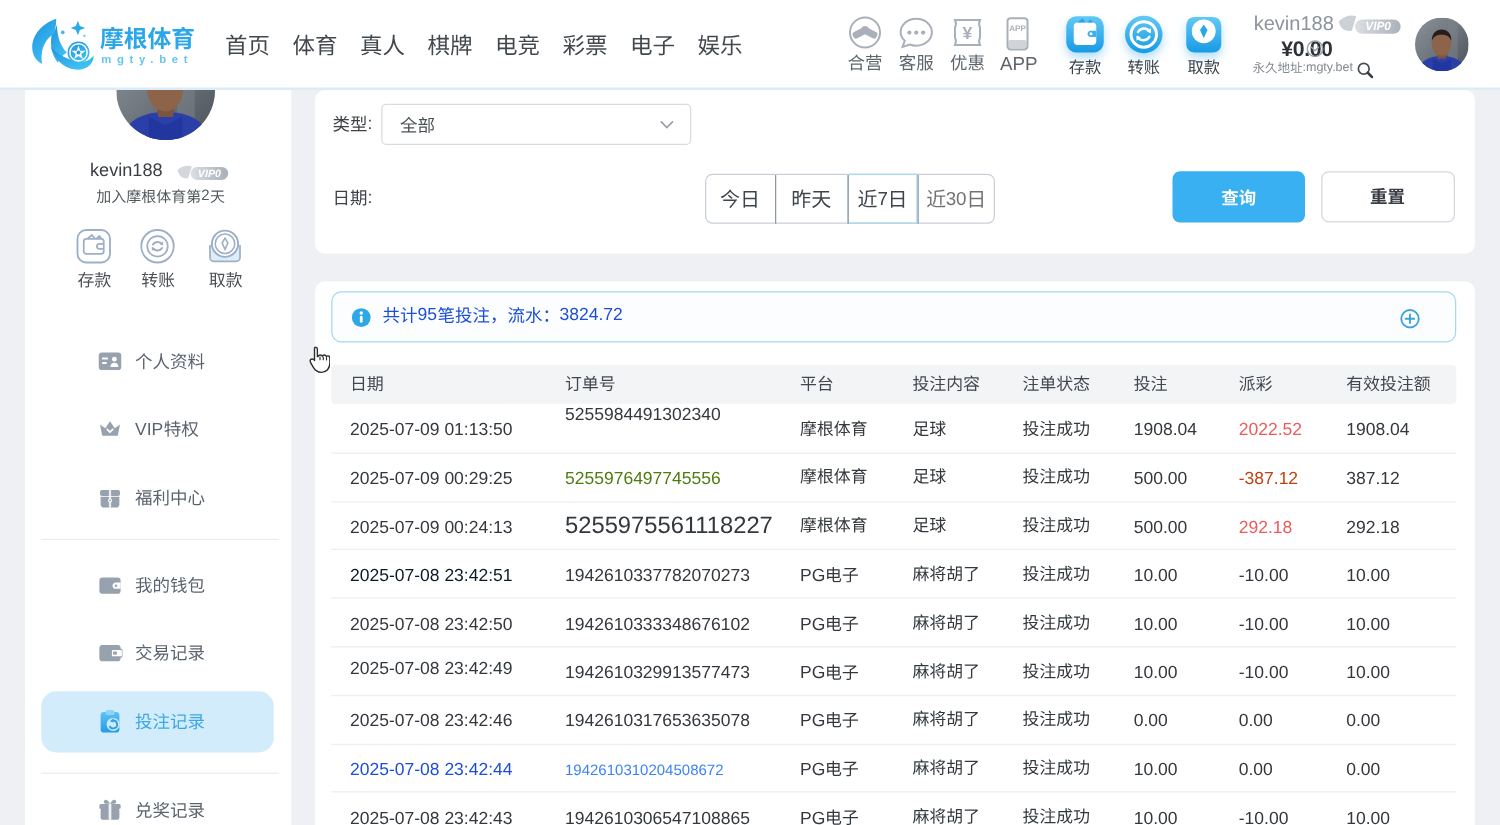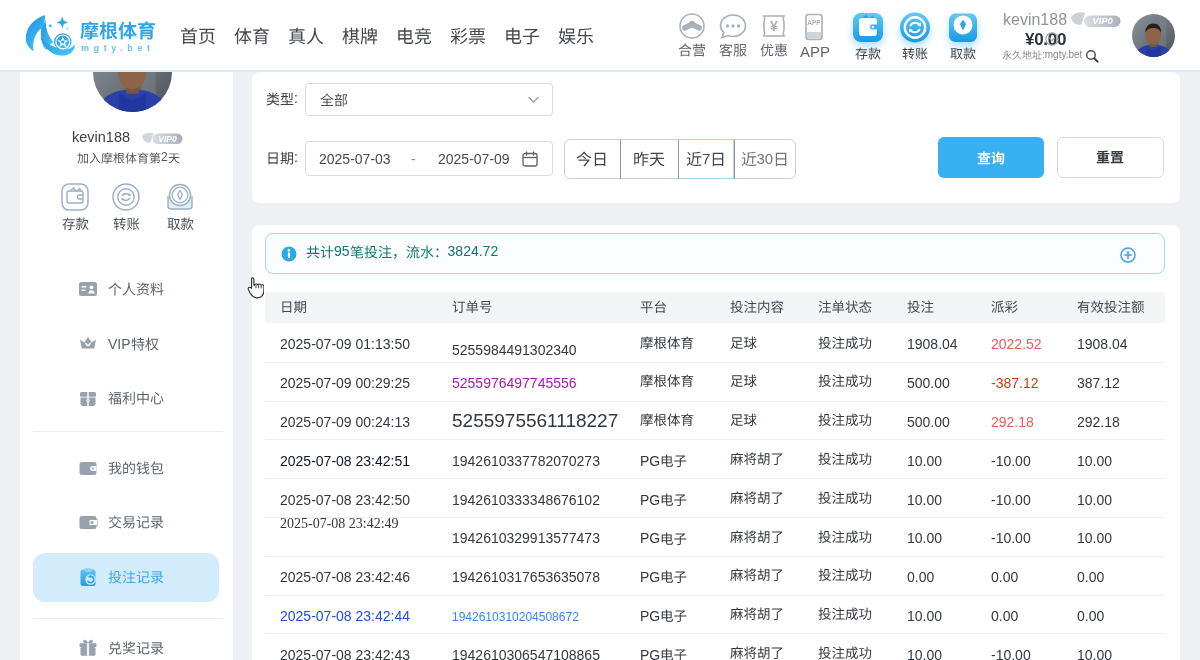--- a/index.html
+++ b/index.html
@@ -391,32 +391,20 @@
           </svg></div>
 <svg style="position:absolute;right:13px;top:12px" width="11" height="8" viewBox="0 0 11 8">
           <path d="M1 1.5 L5.5 6 L10 1.5" fill="none" stroke="#9aa1ab" stroke-width="1.4" stroke-linecap="round"></path>
         </svg>
 </div>
     </div>
     <div style="position:absolute;left:14px;top:79px;height:14px;line-height:14px"><svg class="k" style="width:28px;height:14px;fill:#3c4248;vertical-align:-0.12em;" viewBox="0 0 2000 1000">
         <use href="#g65" x="0"></use>
         <use href="#g66" x="1000"></use>
       </svg><span style="font-size:14px;color:#3c4248;position:relative;top:-1px">:</span></div>
-    <div style="position:absolute;left:53px;top:69px;">
-      <div style="width:248px;height:35px;border:1px solid #d7dbe2;border-radius:4px;background:#fff;position:relative;font-size:14px;color:#454b52">
-<span style="position:absolute;left:13px;top:9px">2025-07-03</span>
-<span style="position:absolute;left:105px;top:9px;color:#8b9199">-</span>
-<span style="position:absolute;left:132px;top:9px">2025-07-09</span>
-<svg style="position:absolute;right:14px;top:9px" width="16" height="16" viewBox="0 0 16 16">
-<rect x="1" y="2.5" width="14" height="12.5" rx="2" fill="none" stroke="#5a6066" stroke-width="1.3"></rect>
-<path d="M1 6.5 L15 6.5" stroke="#5a6066" stroke-width="1.3"></path>
-<path d="M4.5 1 L4.5 4 M11.5 1 L11.5 4" stroke="#5a6066" stroke-width="1.3" stroke-linecap="round"></path>
-        </svg>
-</div>
-    </div>
     <div style="position:absolute;left:312px;top:67px;">
       <div style="width:232px;height:40px;border:1px solid #c9cfd7;border-radius:6px;background:#fff;position:relative"></div>
     </div>
     <div style="position:absolute;left:324px;top:79px;line-height:0;"><svg class="k" style="width:32px;height:16px;fill:#3f454c;" viewBox="0 0 2000 1000">
         <use href="#g67" x="0"></use>
         <use href="#g65" x="1000"></use>
       </svg></div>
     <div style="position:absolute;left:381px;top:79px;line-height:0;"><svg class="k" style="width:32px;height:16px;fill:#3f454c;" viewBox="0 0 2000 1000">
         <use href="#g68" x="0"></use>
         <use href="#g39" x="1000"></use>
@@ -461,21 +449,21 @@
     </div>
   </div>
 <div style="position:absolute;left:252px;top:225px;width:928px;height:445px;background:#fff;border-radius:8px">
     <div style="position:absolute;left:13px;top:7.5px;">
       <div style="width:900px;height:41px;border:1px solid #a5d7ef;border-radius:8px;background:#fbfdff;position:relative">
 <svg style="position:absolute;left:15px;top:12px" width="16" height="16" viewBox="0 0 16 16">
 <circle cx="8" cy="8" r="7.5" fill="#2ea7e8"></circle>
 <rect x="6.9" y="6.6" width="2.2" height="5.6" rx="1.1" fill="#fff"></rect>
 <circle cx="8" cy="4.4" r="1.35" fill="#fff"></circle>
         </svg>
-<div style="position:absolute;left:40px;top:11px;font-size:14px;color:#0f766e;line-height:14px"><svg class="k" style="width:28px;height:14px;vertical-align:-0.12em;" viewBox="0 0 2000 1000">
+<div style="position:absolute;left:40px;top:11px;font-size:14px;color:#1d4ed8;line-height:14px"><svg class="k" style="width:28px;height:14px;vertical-align:-0.12em;" viewBox="0 0 2000 1000">
             <use href="#g74" x="0"></use>
             <use href="#g75" x="1000"></use>
           </svg><span style="position:relative;top:-1px">95</span><svg class="k" style="width:98px;height:14px;vertical-align:-0.12em;" viewBox="0 0 7000 1000">
             <use href="#g76" x="0"></use>
             <use href="#g57" x="1000"></use>
             <use href="#g58" x="2000"></use>
             <use href="#g77" x="3000"></use>
             <use href="#g78" x="4000"></use>
             <use href="#g79" x="5000"></use>
             <use href="#g80" x="6000"></use>
@@ -523,21 +511,21 @@
         <use href="#g14" x="1000"></use>
       </svg></div>
     <div style="position:absolute;left:825px;top:74.7px;line-height:0;"><svg class="k" style="width:67.5px;height:13.5px;fill:#41474e;" viewBox="0 0 5000 1000">
         <use href="#g91" x="0"></use>
         <use href="#g92" x="1000"></use>
         <use href="#g57" x="2000"></use>
         <use href="#g58" x="3000"></use>
         <use href="#g93" x="4000"></use>
       </svg></div>
     <div style="position:absolute;left:28px;top:110.4px;"><span style="font-size:14px;color:#33383e;line-height:14px">2025-07-09 01:13:50</span></div>
-    <div style="position:absolute;left:200px;top:116px;"><span style="font-size:14px;color:#33383e;line-height:14px">5255984491302340</span></div>
+    <div style="position:absolute;left:200px;top:98px;"><span style="font-size:14px;color:#33383e;line-height:14px">5255984491302340</span></div>
     <div style="position:absolute;left:388px;top:110.65px;line-height:0;"><svg class="k" style="width:54px;height:13.5px;fill:#33383e;" viewBox="0 0 4000 1000">
         <use href="#g36" x="0"></use>
         <use href="#g37" x="1000"></use>
         <use href="#g6" x="2000"></use>
         <use href="#g7" x="3000"></use>
       </svg></div>
     <div style="position:absolute;left:478px;top:110.65px;line-height:0;"><svg class="k" style="width:27px;height:13.5px;fill:#33383e;" viewBox="0 0 2000 1000">
         <use href="#g94" x="0"></use>
         <use href="#g95" x="1000"></use>
       </svg></div>
@@ -547,21 +535,21 @@
         <use href="#g96" x="2000"></use>
         <use href="#g97" x="3000"></use>
       </svg></div>
     <div style="position:absolute;left:655px;top:110.4px;"><span style="font-size:14px;color:#33383e;line-height:14px">1908.04</span></div>
     <div style="position:absolute;left:739px;top:110.4px;"><span style="font-size:14px;color:#ed5b5b;line-height:14px">2022.52</span></div>
     <div style="position:absolute;left:825px;top:110.4px;"><span style="font-size:14px;color:#33383e;line-height:14px">1908.04</span></div>
     <div style="position:absolute;left:13px;top:136.8px;">
       <div style="width:900px;height:1px;background:#eceef2"></div>
     </div>
     <div style="position:absolute;left:28px;top:149.2px;"><span style="font-size:14px;color:#33383e;line-height:14px">2025-07-09 00:29:25</span></div>
-    <div style="position:absolute;left:200px;top:149.2px;"><span style="font-size:14px;color:#a21caf;line-height:14px">5255976497745556</span></div>
+    <div style="position:absolute;left:200px;top:149.2px;"><span style="font-size:14px;color:#4d7c0f;line-height:14px">5255976497745556</span></div>
     <div style="position:absolute;left:388px;top:149.45px;line-height:0;"><svg class="k" style="width:54px;height:13.5px;fill:#33383e;" viewBox="0 0 4000 1000">
         <use href="#g36" x="0"></use>
         <use href="#g37" x="1000"></use>
         <use href="#g6" x="2000"></use>
         <use href="#g7" x="3000"></use>
       </svg></div>
     <div style="position:absolute;left:478px;top:149.45px;line-height:0;"><svg class="k" style="width:27px;height:13.5px;fill:#33383e;" viewBox="0 0 2000 1000">
         <use href="#g94" x="0"></use>
         <use href="#g95" x="1000"></use>
       </svg></div>
@@ -642,21 +630,21 @@
         <use href="#g58" x="1000"></use>
         <use href="#g96" x="2000"></use>
         <use href="#g97" x="3000"></use>
       </svg></div>
     <div style="position:absolute;left:655px;top:265.6px;"><span style="font-size:14px;color:#33383e;line-height:14px">10.00</span></div>
     <div style="position:absolute;left:739px;top:265.6px;"><span style="font-size:14px;color:#33383e;line-height:14px">-10.00</span></div>
     <div style="position:absolute;left:825px;top:265.6px;"><span style="font-size:14px;color:#33383e;line-height:14px">10.00</span></div>
     <div style="position:absolute;left:13px;top:292px;">
       <div style="width:900px;height:1px;background:#eceef2"></div>
     </div>
-    <div style="position:absolute;left:28px;top:289px;font-family:Liberation Serif, serif;"><span style="font-size:14px;color:#33383e;line-height:14px">2025-07-08 23:42:49</span></div>
+    <div style="position:absolute;left:28px;top:301px;"><span style="font-size:14px;color:#33383e;line-height:14px">2025-07-08 23:42:49</span></div>
     <div style="position:absolute;left:200px;top:304.4px;"><span style="font-size:14px;color:#33383e;line-height:14px">1942610329913577473</span></div>
     <div style="position:absolute;left:388px;top:304.4px;white-space:nowrap"><span style="font-size:14px;color:#33383e;line-height:14px">PG<svg class="k" style="width:27px;height:13.5px;vertical-align:-0.12em;" viewBox="0 0 2000 1000">
           <use href="#g12" x="0"></use>
           <use href="#g16" x="1000"></use>
         </svg></span></div>
     <div style="position:absolute;left:478px;top:304.65px;line-height:0;"><svg class="k" style="width:54px;height:13.5px;fill:#33383e;" viewBox="0 0 4000 1000">
         <use href="#g98" x="0"></use>
         <use href="#g99" x="1000"></use>
         <use href="#g100" x="2000"></use>
         <use href="#g101" x="3000"></use>

